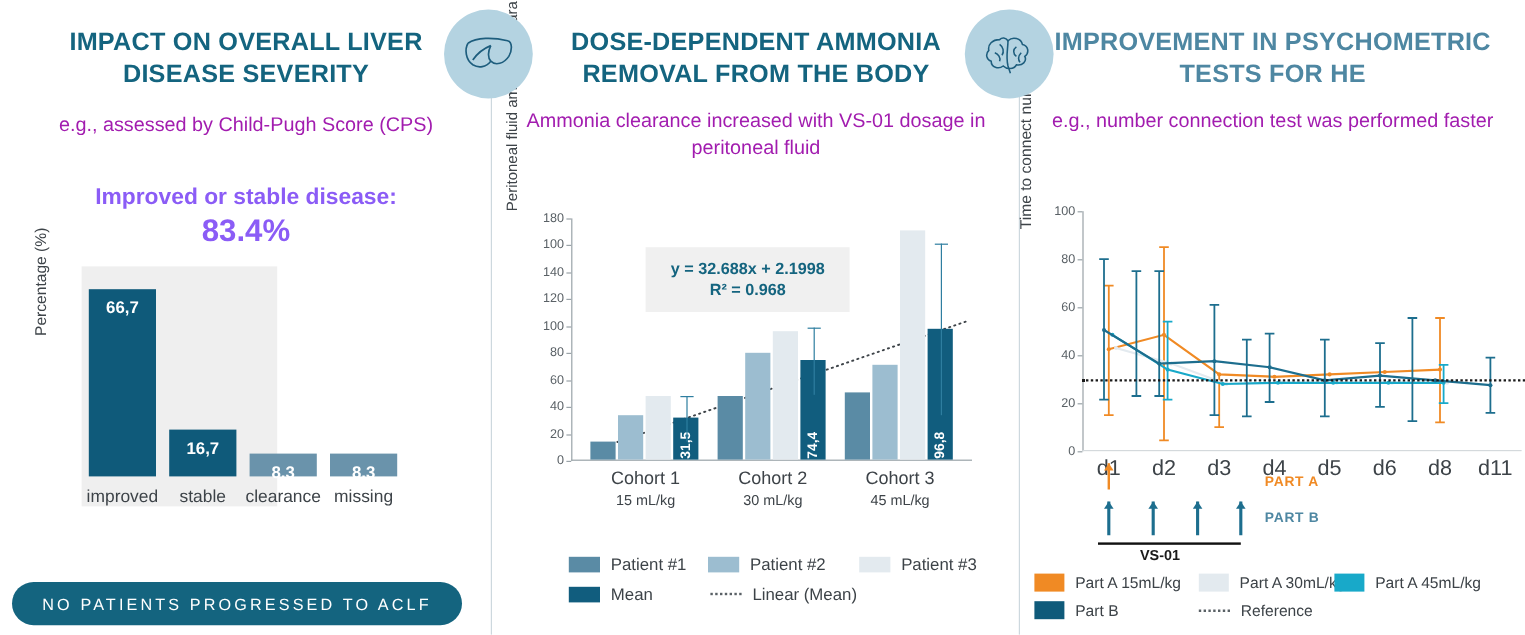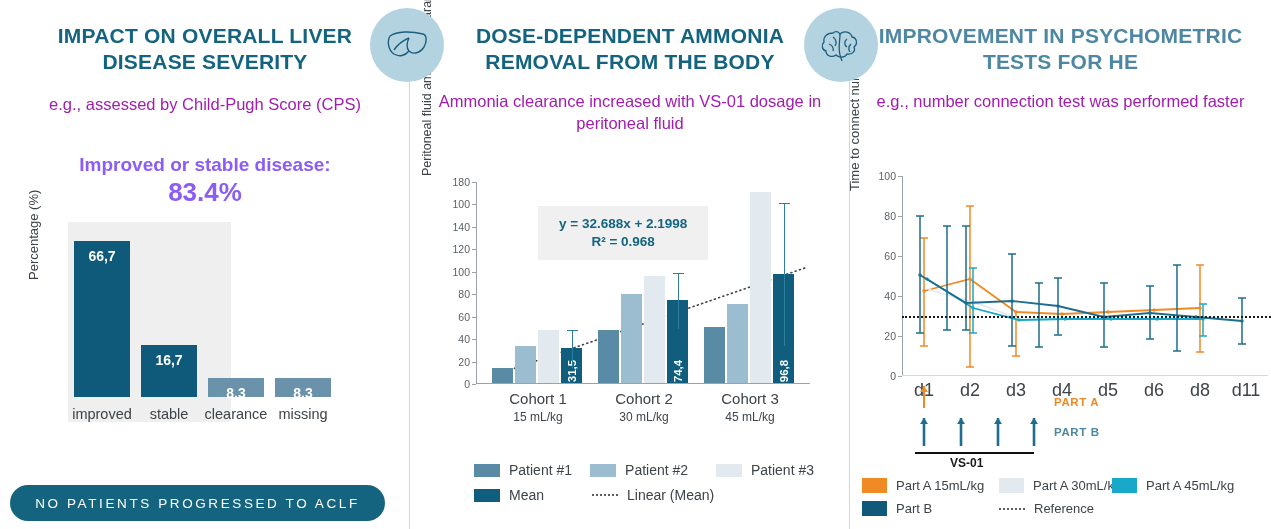--- a/index.html
+++ b/index.html
@@ -212,21 +212,21 @@
       <div id="lc-plot">
         <div id="lc-band"></div>
 
       <div class="lc-col" style="left:6px;height:200px;">
             <div class="lc-bar" style="height:155.63333333333335px;background:#0f5a7a;">
               <div>66,7</div>
             </div>
           </div>
           <div class="lc-name" style="left:-2px;">improved</div>
           <div class="lc-col" style="left:73px;height:200px;">
-            <div class="lc-bar" style="height:52px;background:#0f5a7a;">
+            <div class="lc-bar" style="height:39px;background:#0f5a7a;">
               <div>16,7</div>
             </div>
           </div>
           <div class="lc-name" style="left:65px;">stable</div>
           <div class="lc-col" style="left:140px;height:200px;">
             <div class="lc-bar" style="height:19.366666666666667px;background:#6a93ab;">
               <div>8,3</div>
             </div>
           </div>
           <div class="lc-name" style="left:132px;">clearance</div>

